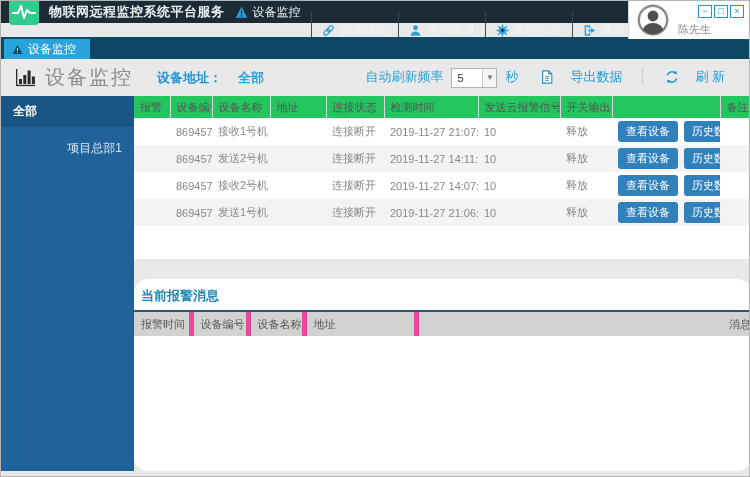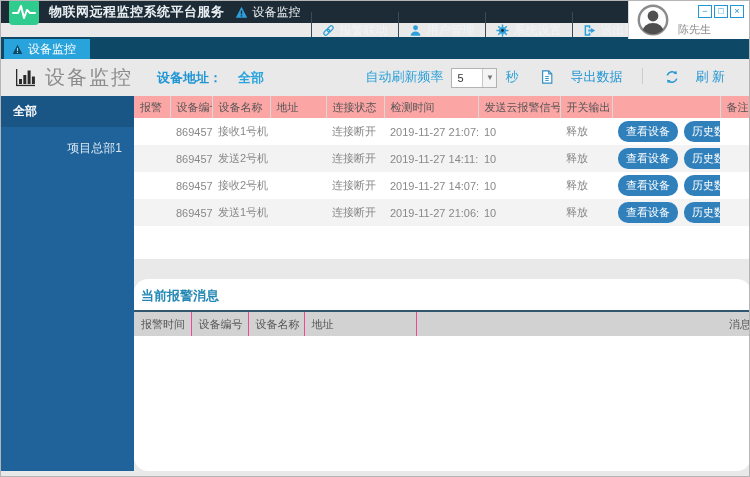--- a/index.html
+++ b/index.html
@@ -60,39 +60,39 @@
   .sidebar { position:absolute; top:95px; left:0; width:133px; height:375px;
              background:#20639a; }
   .side-item { font-size:12px; color:#d9e8f4; padding:7px 12px; cursor:pointer; }
   .side-item.selected { background:#1a5685; color:#ffffff; font-weight:bold; }
   .side-item.sub { margin-top:6px;text-align:right; }
 
   
   .device-panel { position:absolute; top:95px; left:133px; width:617px; height:163px;
                   background:#ffffff; }
   table { border-collapse:collapse; table-layout:fixed; width:617px; }
-  .device-panel th { height:22px; background:#fca5a5; color:#555; font-size:11px;
+  .device-panel th { height:22px; background:#22c55e; color:#555; font-size:11px;
                      font-weight:normal; text-align:left; padding-left:6px; overflow:hidden;
                      white-space:nowrap; border-right:1px solid #d8d8d8; }
   .device-panel th:last-child { border-right:none; }
   .device-panel td { height:27px; font-size:11px; color:#888; padding-left:6px;
                      white-space:nowrap; overflow:hidden; }
   .device-panel tbody tr:nth-child(even) { background:#f3f3f3; }
   .t-code, .t-time, .t-signal { color:#555; }
   .btn { display:inline-block; background:#3080bc; color:#fff; font-size:11px;
-         padding:3px 8px; border:none; border-radius:10px; cursor:pointer; margin-right:6px; }
+         padding:3px 8px; border:none; border-radius:3px; cursor:pointer; margin-right:6px; }
 
   
   .alarm-panel { position:absolute; top:278px; left:133px; width:617px; height:192px;
                  background:#ffffff;border-radius:14px; }
   .alarm-title { color:#2488b5; font-size:13px; font-weight:bold; padding:8px 0 5px 7px; }
   .alarm-rule { border-bottom:2px solid #30576f; }
   .alarm-panel th { height:24px; background:#d2d2d2; color:#555; font-size:11px;
                     font-weight:normal; text-align:left; padding-left:7px;
-                    border-right:1px solid #ec4899; white-space:nowrap; }
+                    border-right:5px solid #ec4899; white-space:nowrap; }
   .alarm-panel th:last-child { border-right:none;text-align:right; }
 </style>
 </head>
 <body>
 
 <div class="window">
 
   <header class="topbar">
     <span class="logo">
       <svg viewBox="0 0 30 26">

